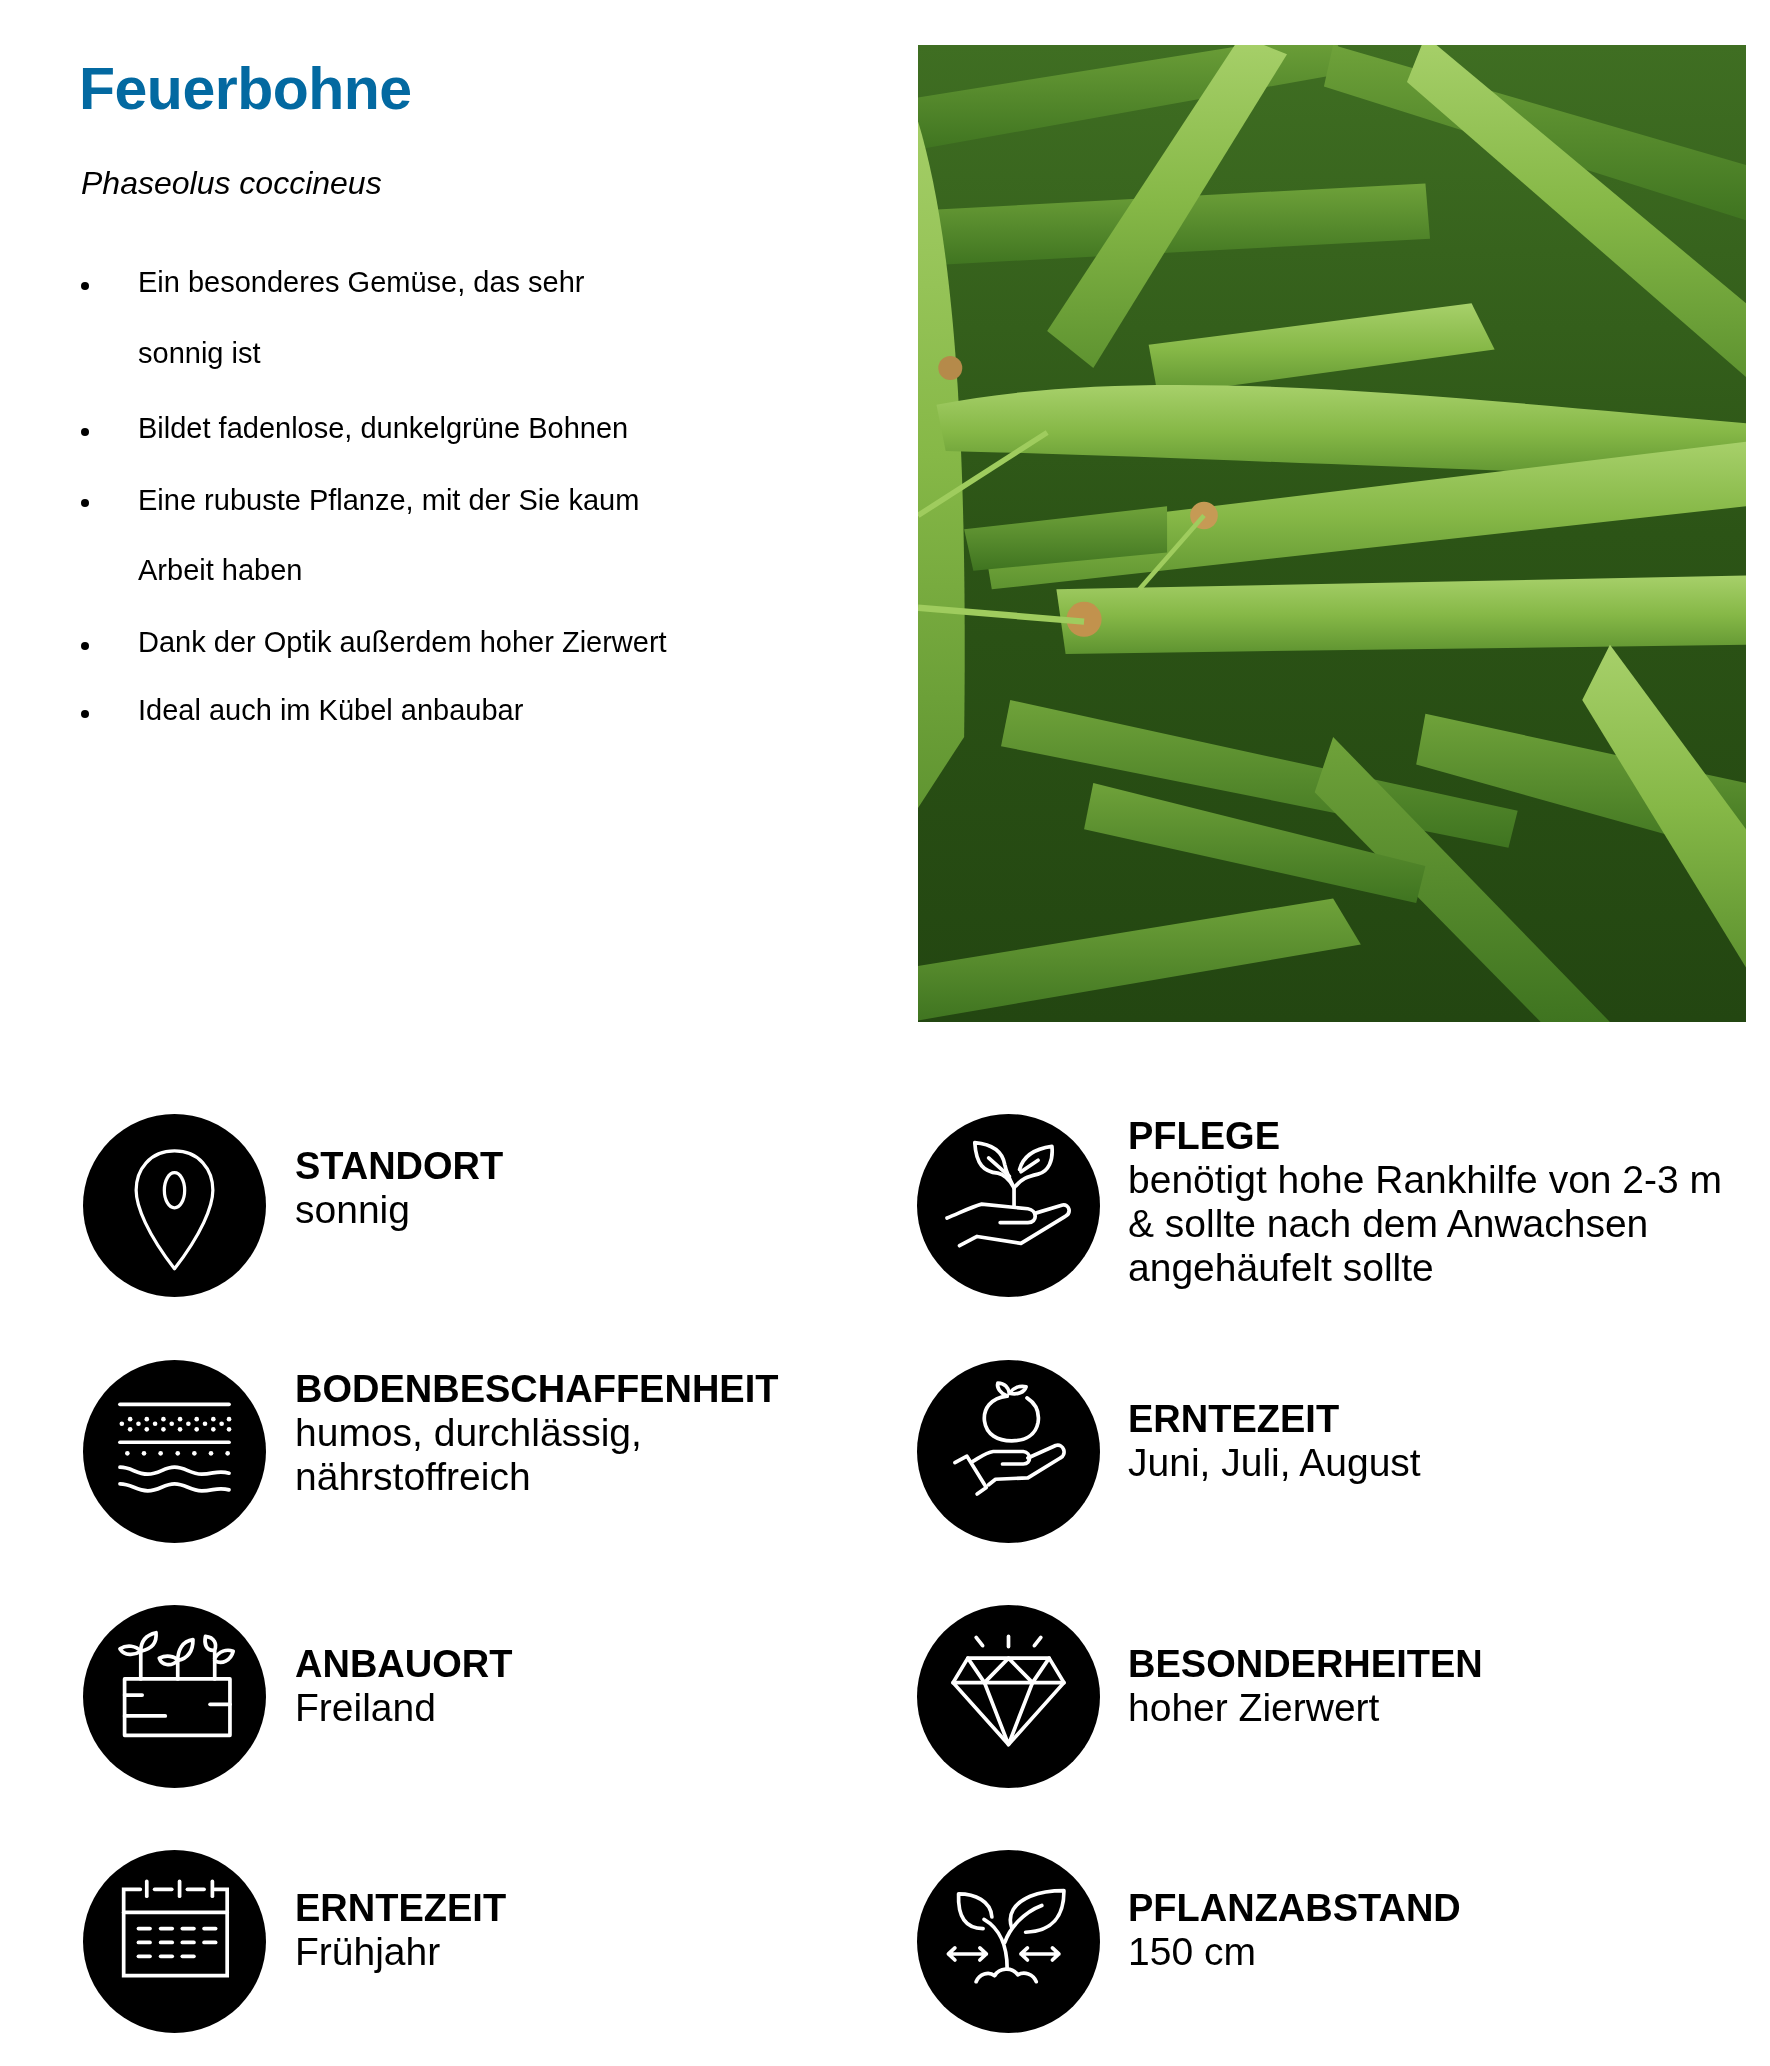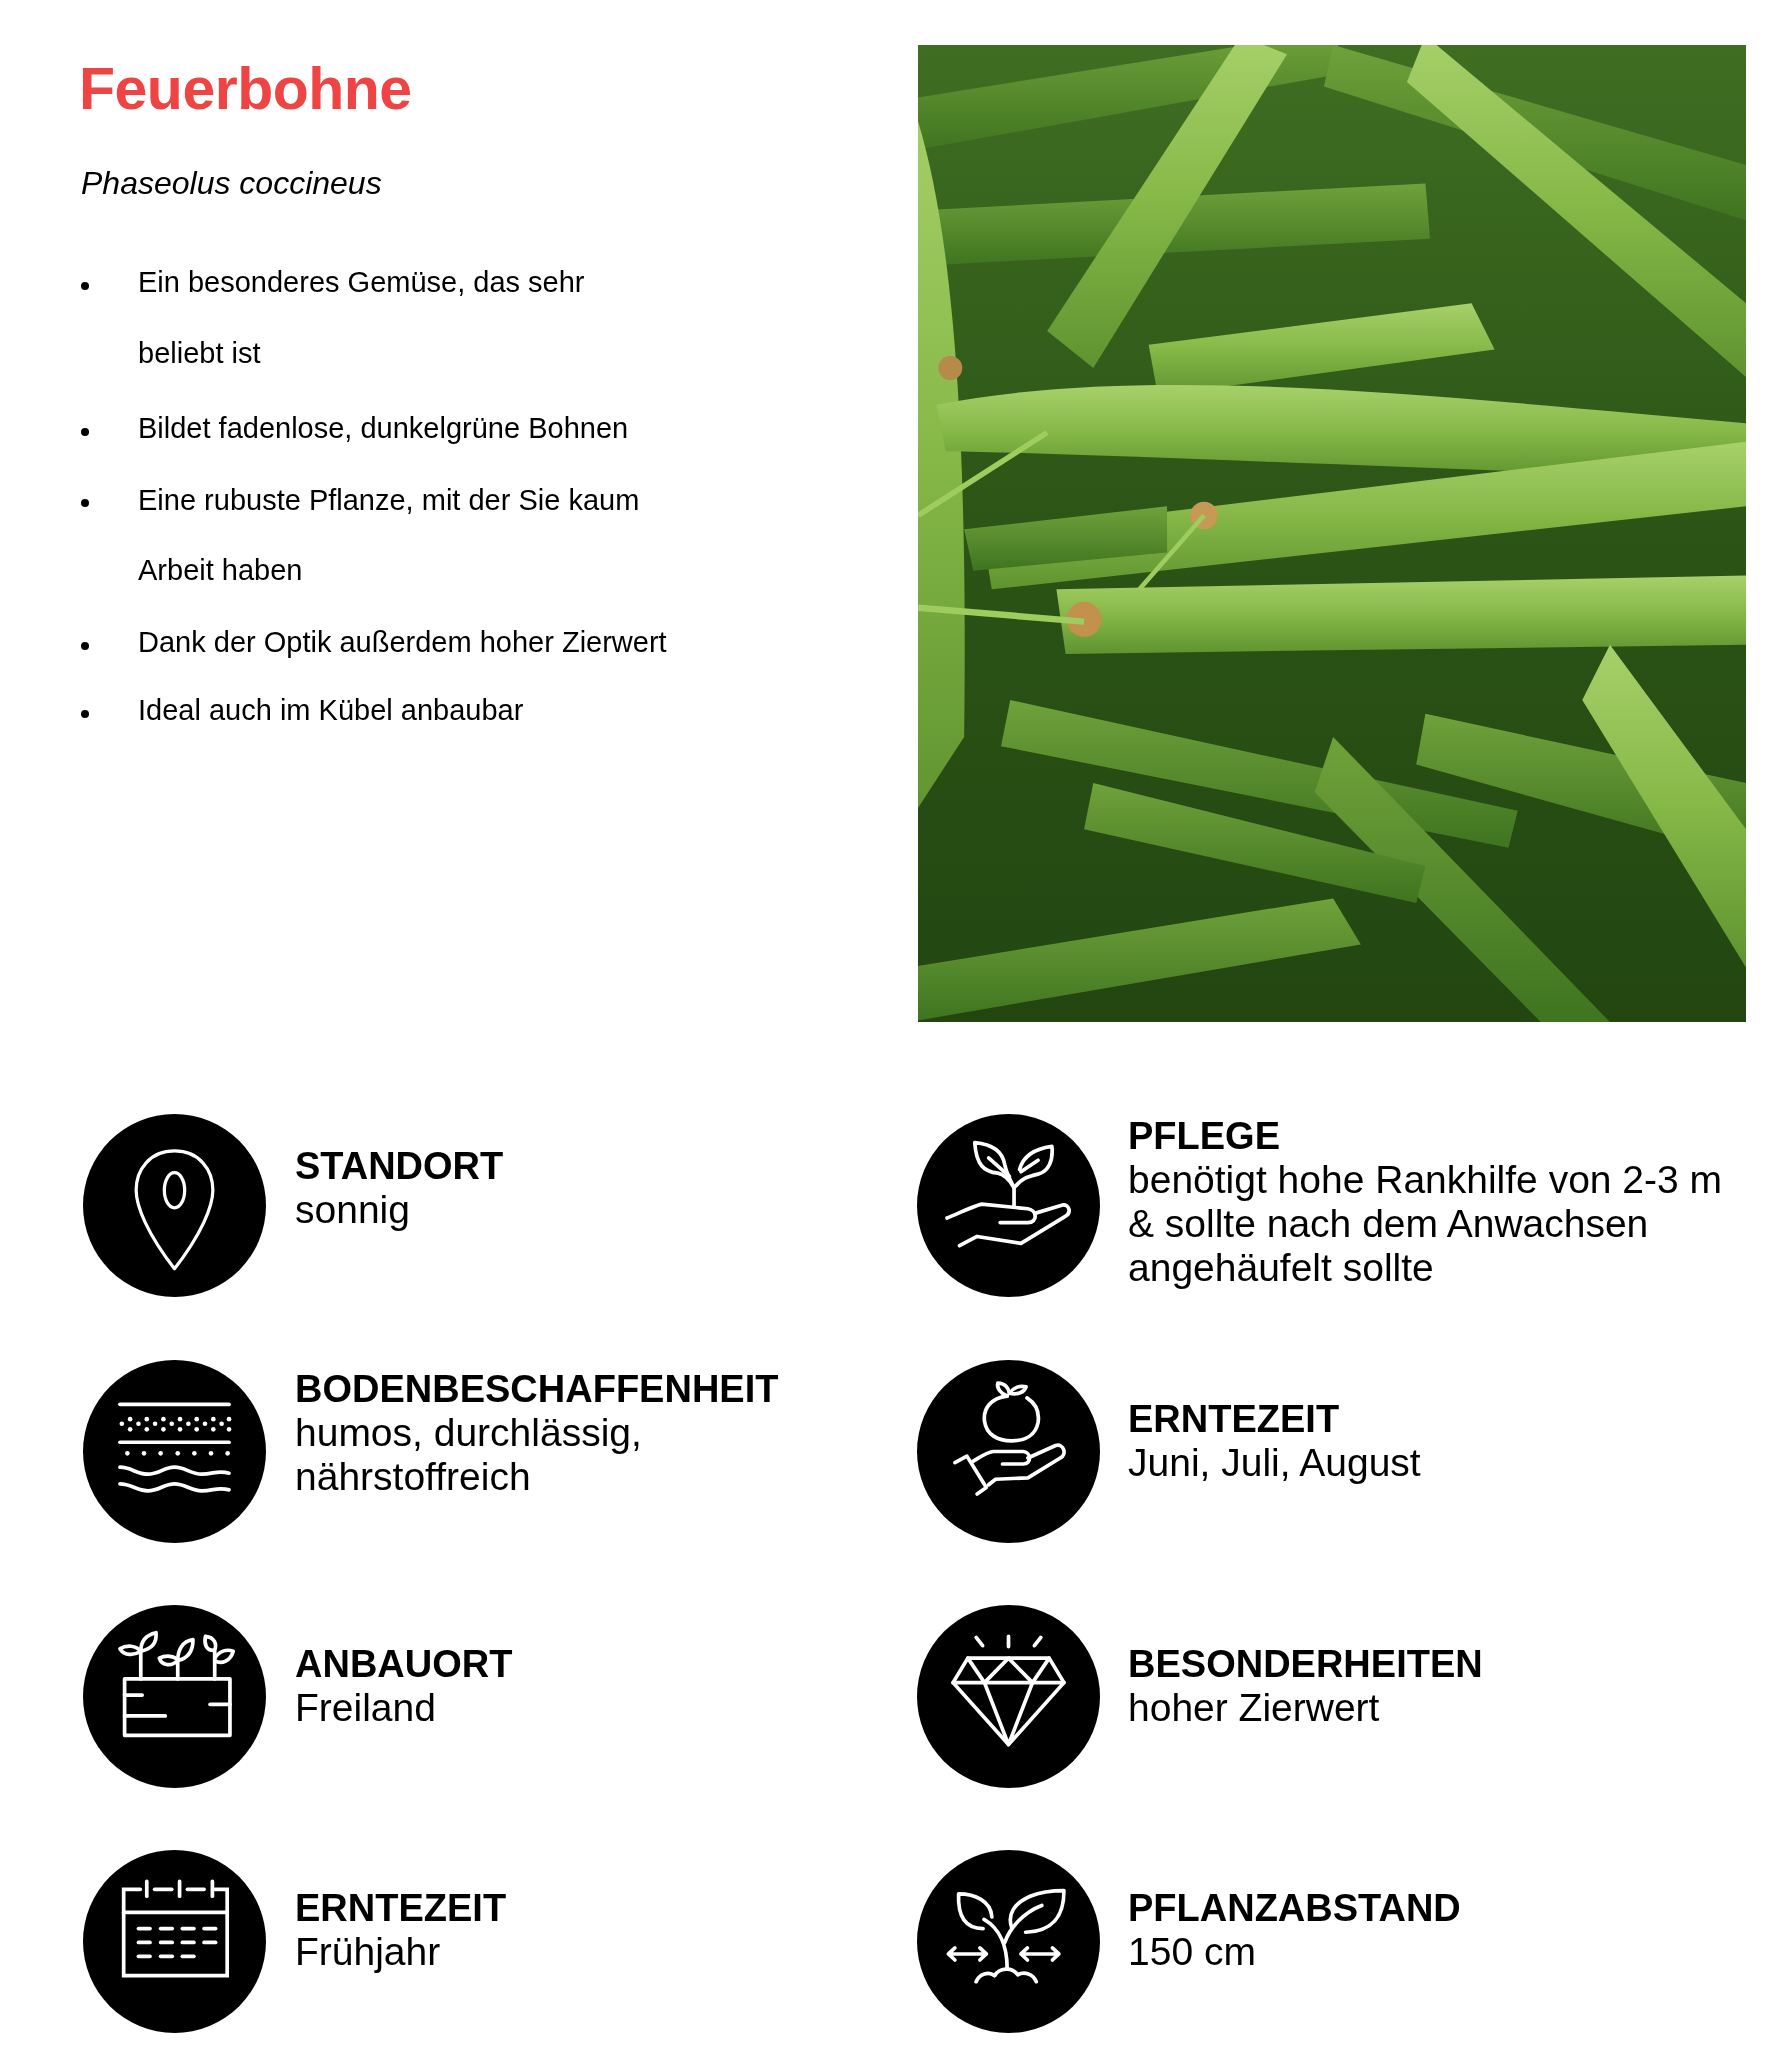--- a/index.html
+++ b/index.html
@@ -1,19 +1,19 @@
 <!DOCTYPE html>
 <html style="font-size:7.4px"><head>
 <meta charset="utf-8">
 <style>
   html, body { margin: 0; padding: 0; background: #ffffff; }
   body { width: 1771px; height: 2066px; position: relative; overflow: hidden;
          font-family: "Liberation Sans", "DejaVu Sans", sans-serif; color: #000; }
   .title { position: absolute; left: 79px; top: 60px; font-size: 59px; font-weight: bold;
-           color: #ef4444; letter-spacing: -0.5px; line-height: 1; margin: 0; }
+           color: #0369a1; letter-spacing: -0.5px; line-height: 1; margin: 0; }
   .latin { position: absolute; left: 81px; top: 167px; font-size: 32px; font-style: italic;
            line-height: 1; margin: 0; }
   .bullets { position: absolute; left: 0; top: 0; margin: 0; padding: 0; list-style: none; }
   .bline { position: absolute; font-size: 29px; line-height: 1; white-space: nowrap; }
   .bdot { position: absolute; left: 81px; width: 8.3px; height: 8.3px; border-radius: 50%; background: #000; }
   .photo { position: absolute; left: 918px; top: 45px; width: 828px; height: 977px; overflow: hidden;
            background: #4f7f2a; }
   .photo svg { width: 100%; height: 100%; display: block; }
   .feature { position: absolute; }
   .circle { position: absolute; width: 183px; height: 183px; border-radius: 50%; background: #000; }
@@ -24,21 +24,21 @@
 </style>
 </head>
 <body>
 
 <h1 class="title">Feuerbohne</h1>
 <p class="latin">Phaseolus coccineus</p>
 
 <div class="bullets">
   <span class="bdot" style="top:282px"></span>
   <span class="bline" style="left:138px;top:268px">Ein besonderes Gemüse, das sehr</span>
-  <span class="bline" style="left:138px;top:339px">beliebt ist</span>
+  <span class="bline" style="left:138px;top:339px">sonnig ist</span>
 
   <span class="bdot" style="top:428px"></span>
   <span class="bline" style="left:138px;top:414px">Bildet fadenlose, dunkelgrüne Bohnen</span>
 
   <span class="bdot" style="top:499px"></span>
   <span class="bline" style="left:138px;top:486px">Eine rubuste Pflanze, mit der Sie kaum</span>
   <span class="bline" style="left:138px;top:556px">Arbeit haben</span>
 
   <span class="bdot" style="top:642px"></span>
   <span class="bline" style="left:138px;top:628px">Dank der Optik außerdem hoher Zierwert</span>

